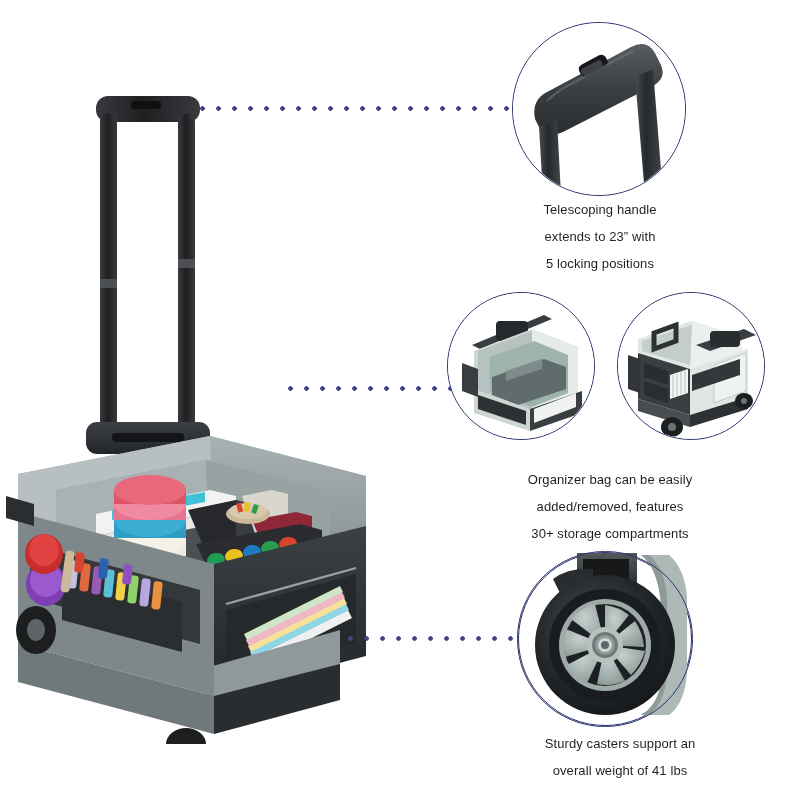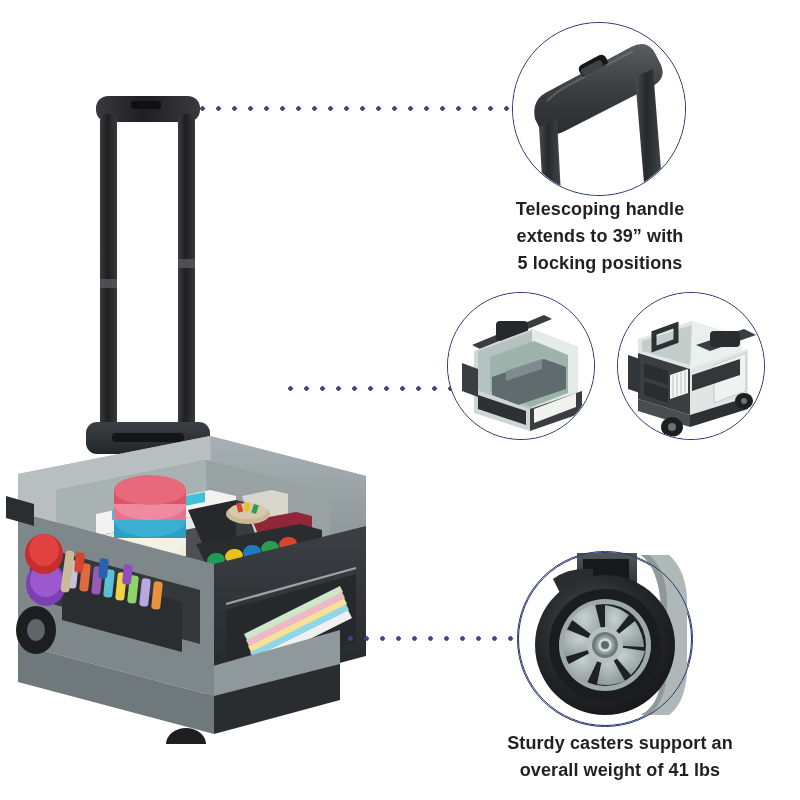--- a/index.html
+++ b/index.html
@@ -36,25 +36,25 @@
     position: absolute;
     inset: 0;
     border-radius: 50%;
     overflow: hidden;
   }
 
   
   .caption {
     position: absolute;
     text-align: center;
-    font-size: 18px;
+    font-size: 13px;
     line-height: 27px;
     letter-spacing: .1px;
     color: #231f20;
-    font-weight: 700;
+    font-weight: 400;
   }
 
   
   .leader {
     position: absolute;
     height: 5px;
     background-image: radial-gradient(circle at 2.5px 2.5px, #3d4582 2.1px, rgba(255,255,255,0) 2.4px);
     background-size: 16px 5px;
     background-repeat: repeat-x;
   }
@@ -258,21 +258,21 @@
 
         <path d="M122 54 L140 46 L150 172 L132 172 Z" fill="url(#hPost)"></path>
 
         <path d="M34 78 Q44 68 58 61 L120 28" stroke="#7a7e82" stroke-width="2" fill="none" opacity=".5"></path>
       </svg>
     </div>
   </div>
 
   <div class="caption" style="left:480px; top:196px; width:240px;">
     <div>Telescoping handle</div>
-    <div>extends to 39” with</div>
+    <div>extends to 23” with</div>
     <div>5 locking positions</div>
   </div>
 
   <div class="callout" style="left:447px; top:292px; width:146px; height:146px;">
     <div class="callout-clip">
       <svg viewBox="0 0 146 146" width="146" height="146">
         <rect width="146" height="146" fill="#ffffff"></rect>
 
         <path d="M24 52 L96 22 L104 26 L32 56 Z" fill="#3a3d40"></path>
         <rect x="48" y="28" width="32" height="20" rx="4" fill="#26292c"></rect>
@@ -332,20 +332,25 @@
         <path d="M20 106 L72 122 L72 134 L20 118 Z" fill="#4a4d50"></path>
         <path d="M72 122 L130 104 L130 116 L72 134 Z" fill="#2e3134"></path>
         <ellipse cx="54" cy="134" rx="11" ry="10" fill="#1c1e20"></ellipse>
         <ellipse cx="54" cy="134" rx="4" ry="4" fill="#6b7376"></ellipse>
         <ellipse cx="126" cy="108" rx="9" ry="8" fill="#1c1e20"></ellipse>
         <ellipse cx="126" cy="108" rx="3" ry="3" fill="#6b7376"></ellipse>
       </svg>
     </div>
   </div>
 
+  <div class="caption" style="left:460px; top:466px; width:300px;">
+    <div>Organizer bag can be easily</div>
+    <div>added/removed, features</div>
+    <div>30+ storage compartments</div>
+  </div>
 
   <div class="callout overflowing" style="left:518px; top:552px; width:172px; height:172px;">
     <svg viewBox="-30 -10 232 200" width="232" height="200" style="position:absolute; left:-30px; top:-10px;">
       <defs>
         <radialGradient id="tire" cx=".42" cy=".38" r=".72">
           <stop offset="0" stop-color="#4a4d50"></stop>
             <stop offset=".6" stop-color="#232628"></stop>
           <stop offset="1" stop-color="#121416"></stop>
         </radialGradient>
         <radialGradient id="hub" cx=".4" cy=".35" r=".7">

